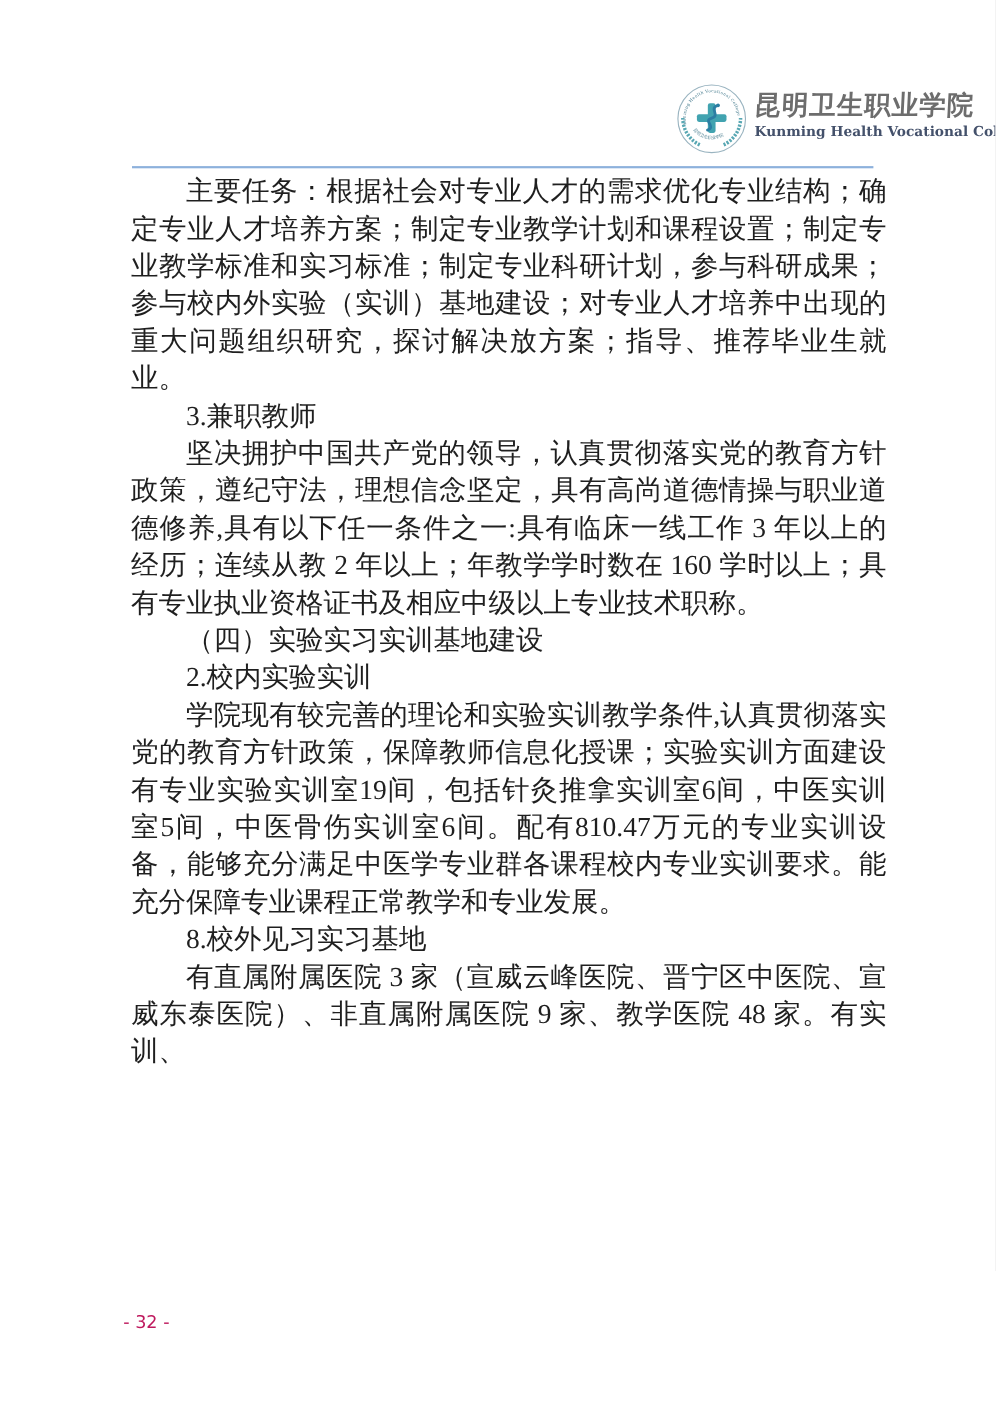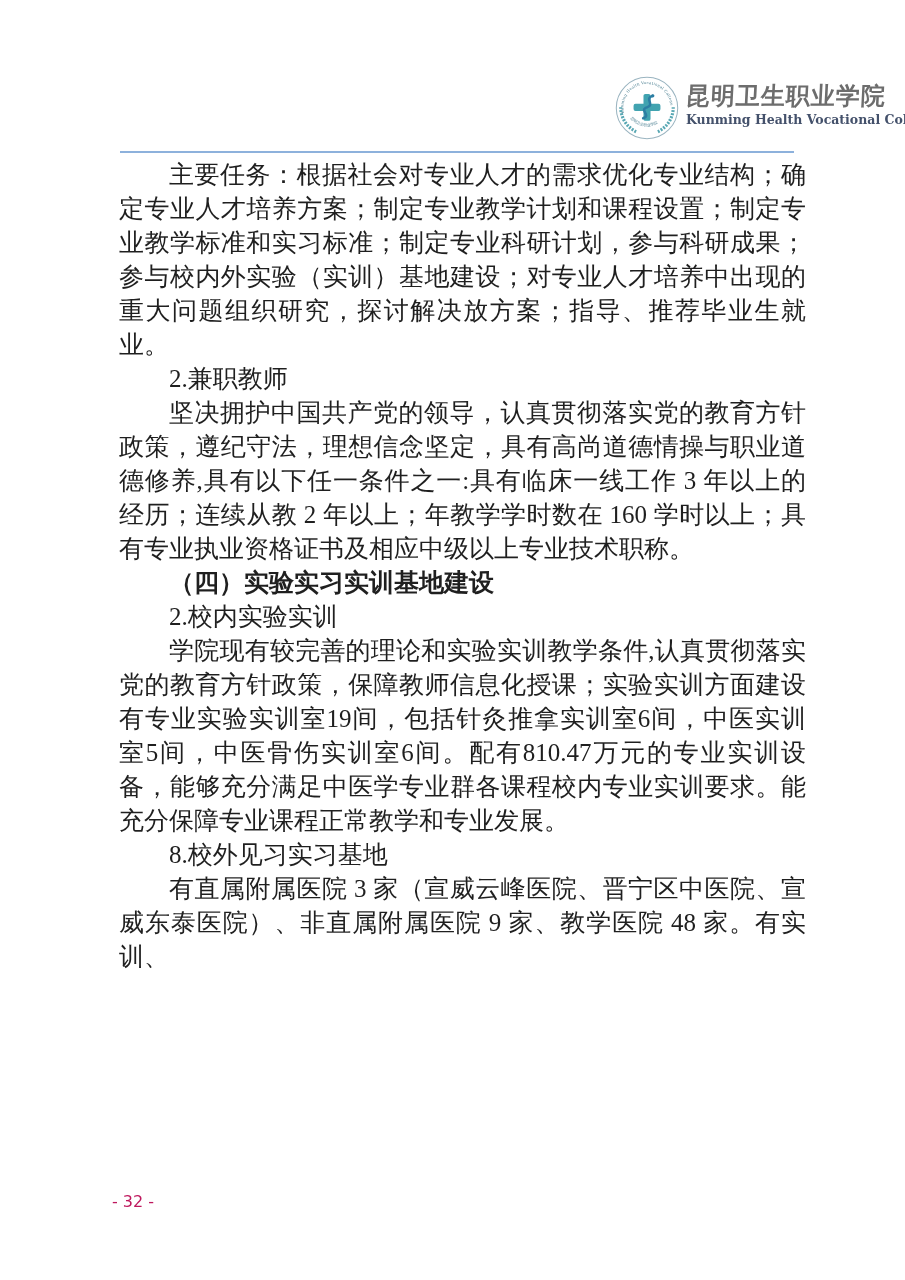--- a/index.html
+++ b/index.html
@@ -71,21 +71,21 @@
     margin: 0;
     font-size: 25px;
     line-height: 34px;
     text-align: justify;
     text-justify: inter-ideograph;
     text-indent: 2em;
     color: #1f1f1f;
     word-break: break-all;
   }
   p.para.heading {
-    font-weight: 700;
+    font-weight: 400;
   }
   
   .footer {
     position: absolute;
     left: 112px;
     top: 1192px;
     font-family: "DejaVu Sans", "Liberation Sans", sans-serif;
     font-size: 16px;
     color: #be185d;
   }
@@ -122,21 +122,21 @@
     <div class="titles">
       <div class="college-zh">昆明卫生职业学院</div>
       <div class="college-en">Kunming Health Vocational College</div>
     </div>
   </div>
 
   <div class="header-rule"></div>
 
   <div class="content">
     <p class="para">主要任务：根据社会对专业人才的需求优化专业结构；确定专业人才培养方案；制定专业教学计划和课程设置；制定专业教学标准和实习标准；制定专业科研计划，参与科研成果；参与校内外实验（实训）基地建设；对专业人才培养中出现的重大问题组织研究，探讨解决放方案；指导、推荐毕业生就业。</p>
-    <p class="para">2.兼职教师</p>
+    <p class="para">3.兼职教师</p>
     <p class="para">坚决拥护中国共产党的领导，认真贯彻落实党的教育方针政策，遵纪守法，理想信念坚定，具有高尚道德情操与职业道德修养,具有以下任一条件之一:具有临床一线工作 3 年以上的经历；连续从教 2 年以上；年教学学时数在 160 学时以上；具有专业执业资格证书及相应中级以上专业技术职称。</p>
     <p class="para heading">（四）实验实习实训基地建设</p>
     <p class="para">2.校内实验实训</p>
     <p class="para">学院现有较完善的理论和实验实训教学条件,认真贯彻落实党的教育方针政策，保障教师信息化授课；实验实训方面建设有专业实验实训室19间，包括针灸推拿实训室6间，中医实训室5间，中医骨伤实训室6间。配有810.47万元的专业实训设备，能够充分满足中医学专业群各课程校内专业实训要求。能充分保障专业课程正常教学和专业发展。</p>
     <p class="para">8.校外见习实习基地</p>
     <p class="para">有直属附属医院 3 家（宣威云峰医院、晋宁区中医院、宣威东泰医院）、非直属附属医院 9 家、教学医院 48 家。有实训、</p>
   </div>
 
   <div class="footer">- 32 -</div>
 

